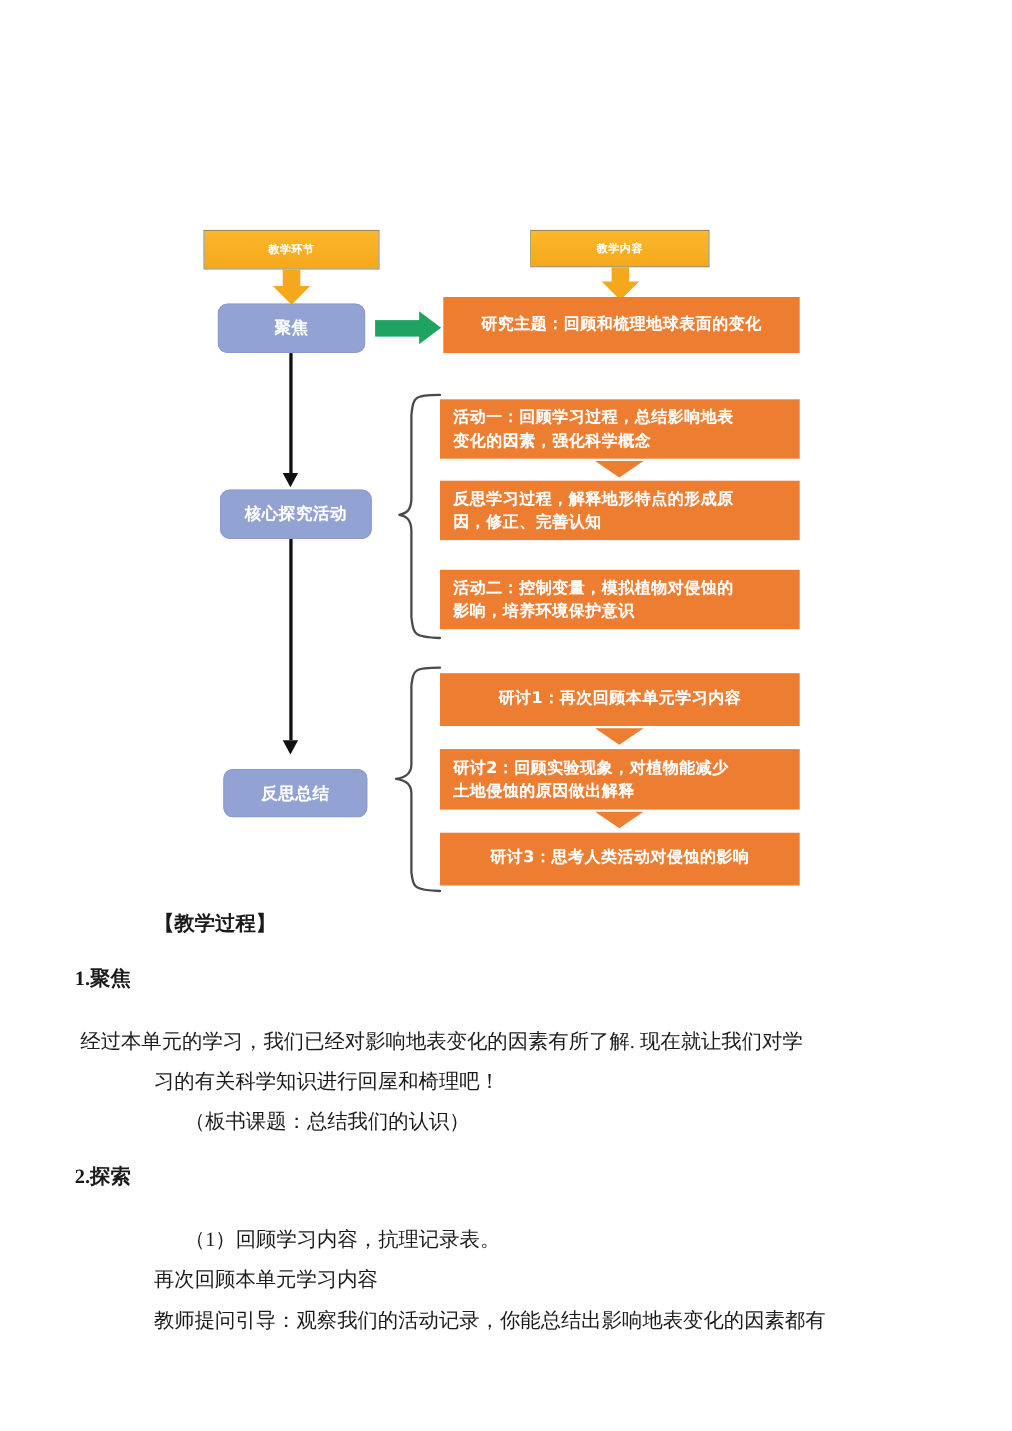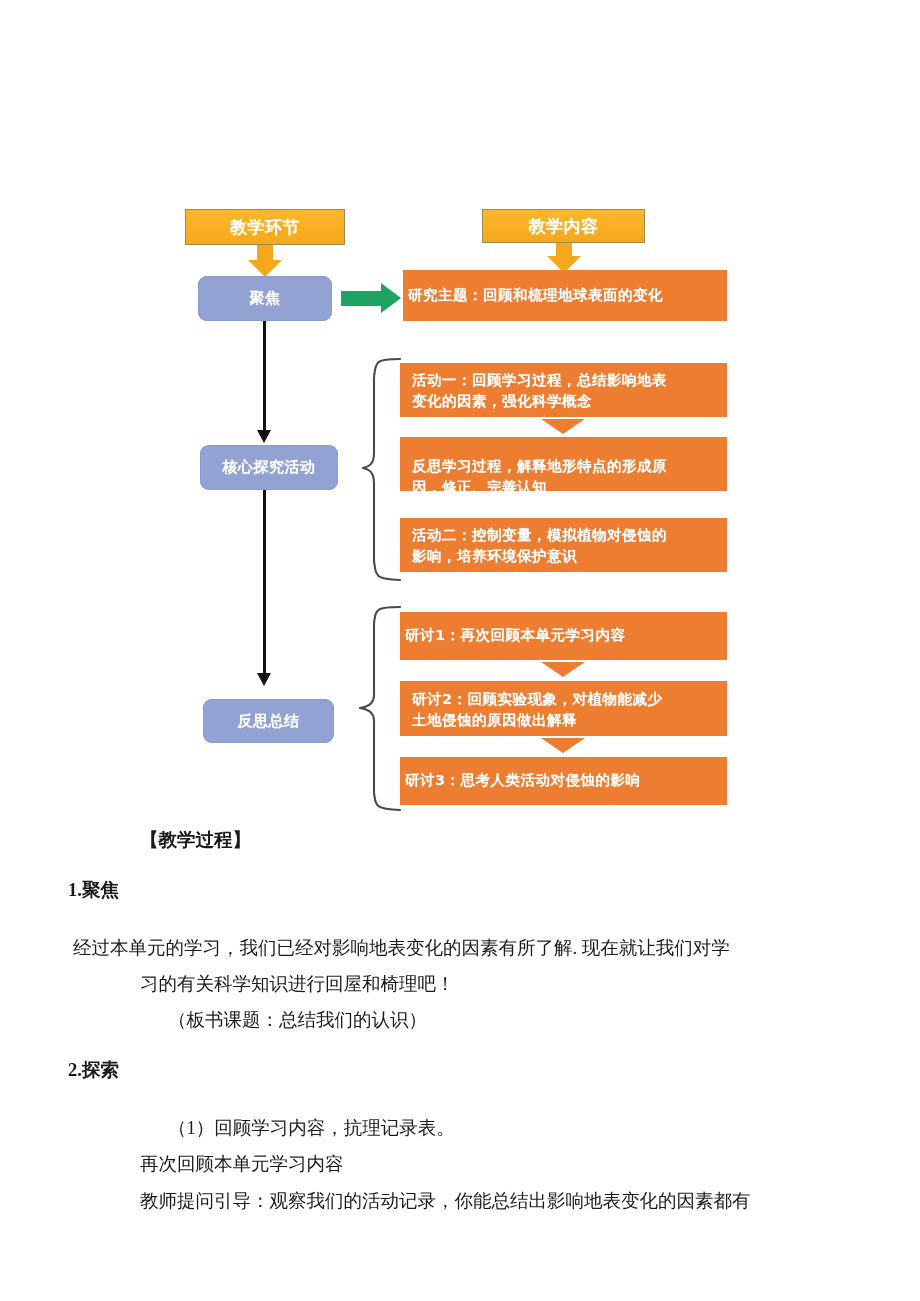--- a/index.html
+++ b/index.html
@@ -33,21 +33,21 @@
     font-weight: bold;
     color: #ffffff;
     letter-spacing: 0.5px;
     text-shadow: 0 0 1px rgba(255,255,255,0.35);
   }
 
   .hdr-box {
     background: linear-gradient(180deg,#fcb72a 0%, #f5a81c 100%);
     border: 1px solid #9a8a55;
     justify-content: center;
-    font-size: 17px;
+    font-size: 10px;
   }
   .hdr-arrow {
     position: absolute;
     width: 0;
     height: 0;
   }
   .hdr-arrow .stem {
     position: absolute;
     background: #f5a81c;
   }
@@ -67,21 +67,21 @@
     box-shadow: inset 0 0 0 1px #8b9bce;
   }
 
   .content-box {
     background: #ed7d31;
     justify-content: flex-start;
     padding: 0 12px;
     font-size: 14.5px;
     line-height: 1.45;
   }
-  .content-box.center { padding: 0 5px; }
+  .content-box.center { justify-content: center; padding: 0 20px; }
   .content-box span { display: block; }
 
   
   .v-arrow { position: absolute; }
   .v-arrow .line {
     position: absolute;
     left: 0; top: 0;
     width: 3px;
     background: #111;
   }
@@ -210,21 +210,21 @@
     <path d="M62 4 C 38 4, 38 6, 36 22 L36 98 C36 110, 30 112, 25 113 C30 114, 36 116, 36 128 L36 206 C38 222, 38 224, 62 225" fill="none" stroke="#4a4a4a" stroke-width="2.1" stroke-linecap="round" stroke-linejoin="round"></path>
   </svg>
 
   <div class="node content-box" style="left:400px; top:363px; width:327px; height:54px; display:block; padding-top:7px;">
     <span>活动一：回顾学习过程，总结影响地表</span>
     <span>变化的因素，强化科学概念</span>
   </div>
 
   <div class="chev" style="left:541px; top:419px;"></div>
 
-  <div class="node content-box" style="left:400px; top:437px; width:327px; height:54px; display:block; padding-top:19px;">
+  <div class="node content-box" style="left:400px; top:437px; width:327px; height:54px; display:block; padding-top:7px;">
     <span>反思学习过程，解释地形特点的形成原</span>
     <span>因，修正、完善认知</span>
   </div>
 
   <div class="node content-box" style="left:400px; top:518px; width:327px; height:54px; display:block; padding-top:7px;">
     <span>活动二：控制变量，模拟植物对侵蚀的</span>
     <span>影响，培养环境保护意识</span>
   </div>
 
   <svg class="brace" style="left:334px; top:603px; width:70px; height:212px;" viewBox="0 0 70 212" preserveAspectRatio="none">

